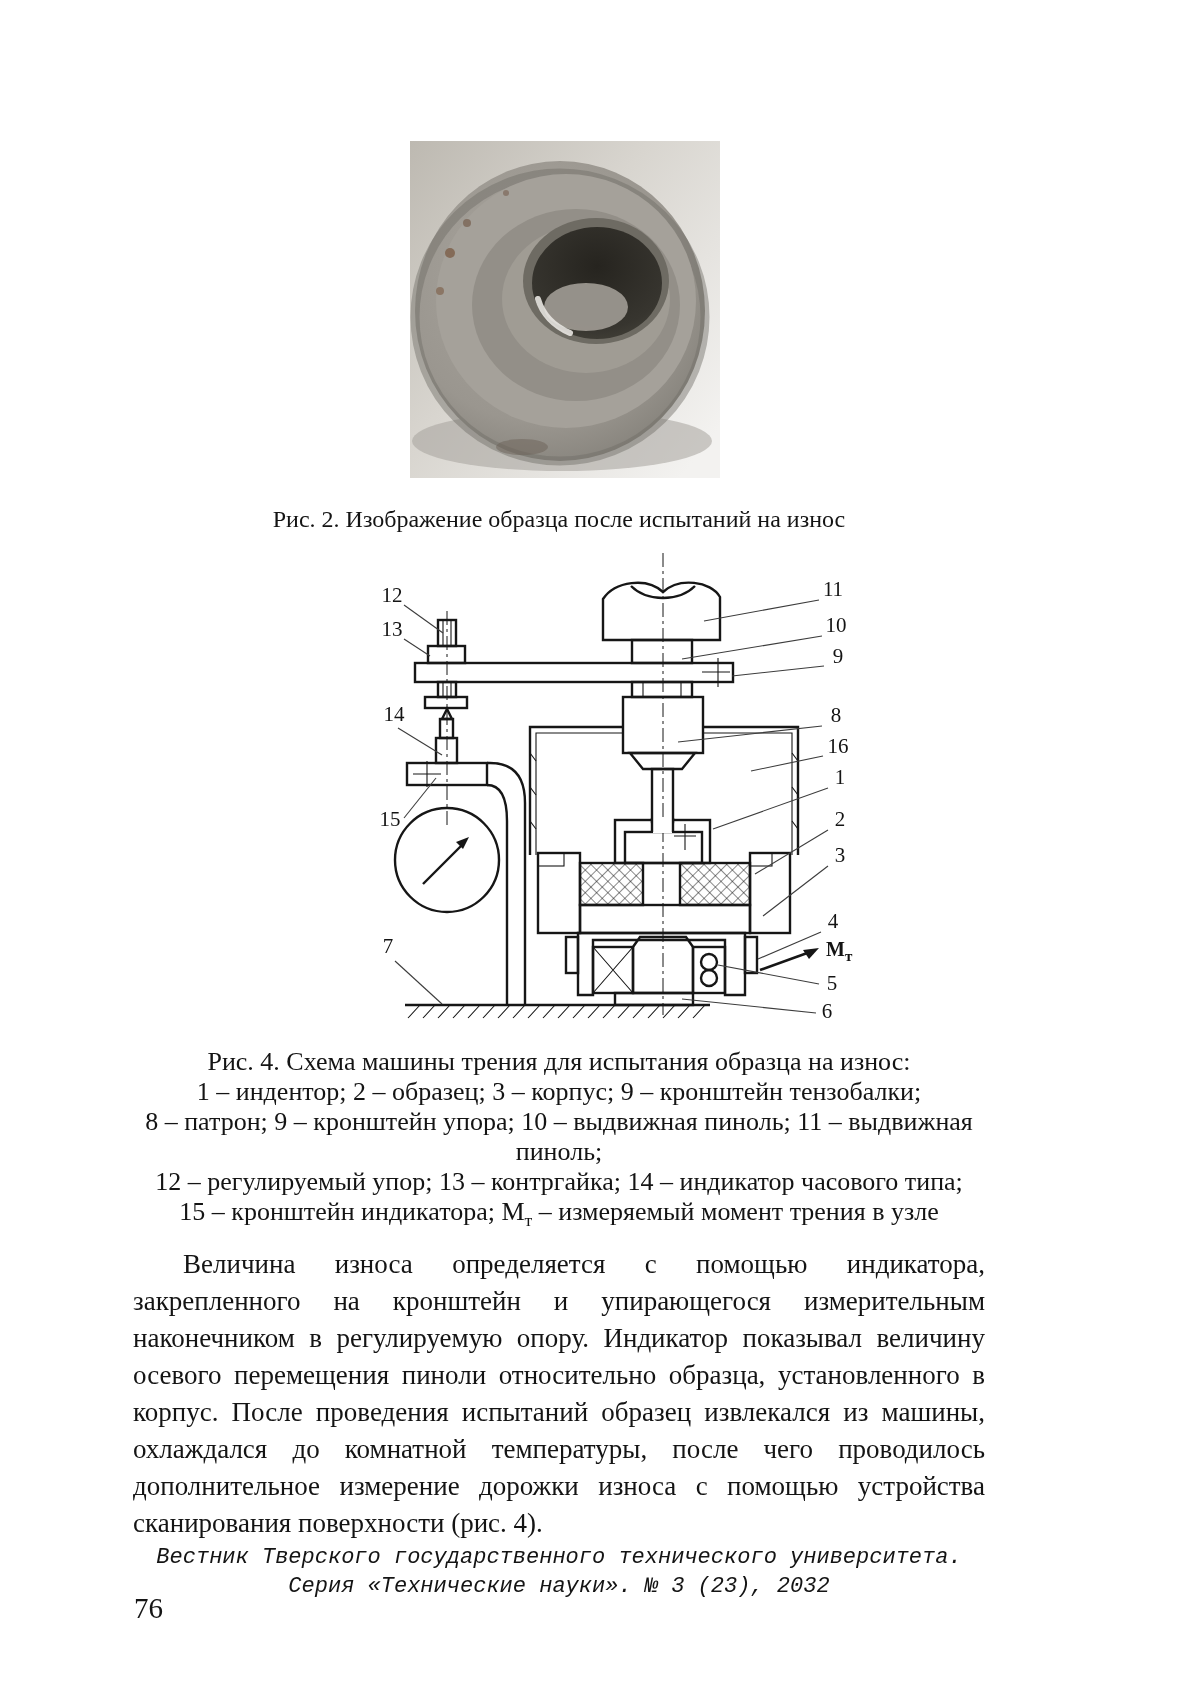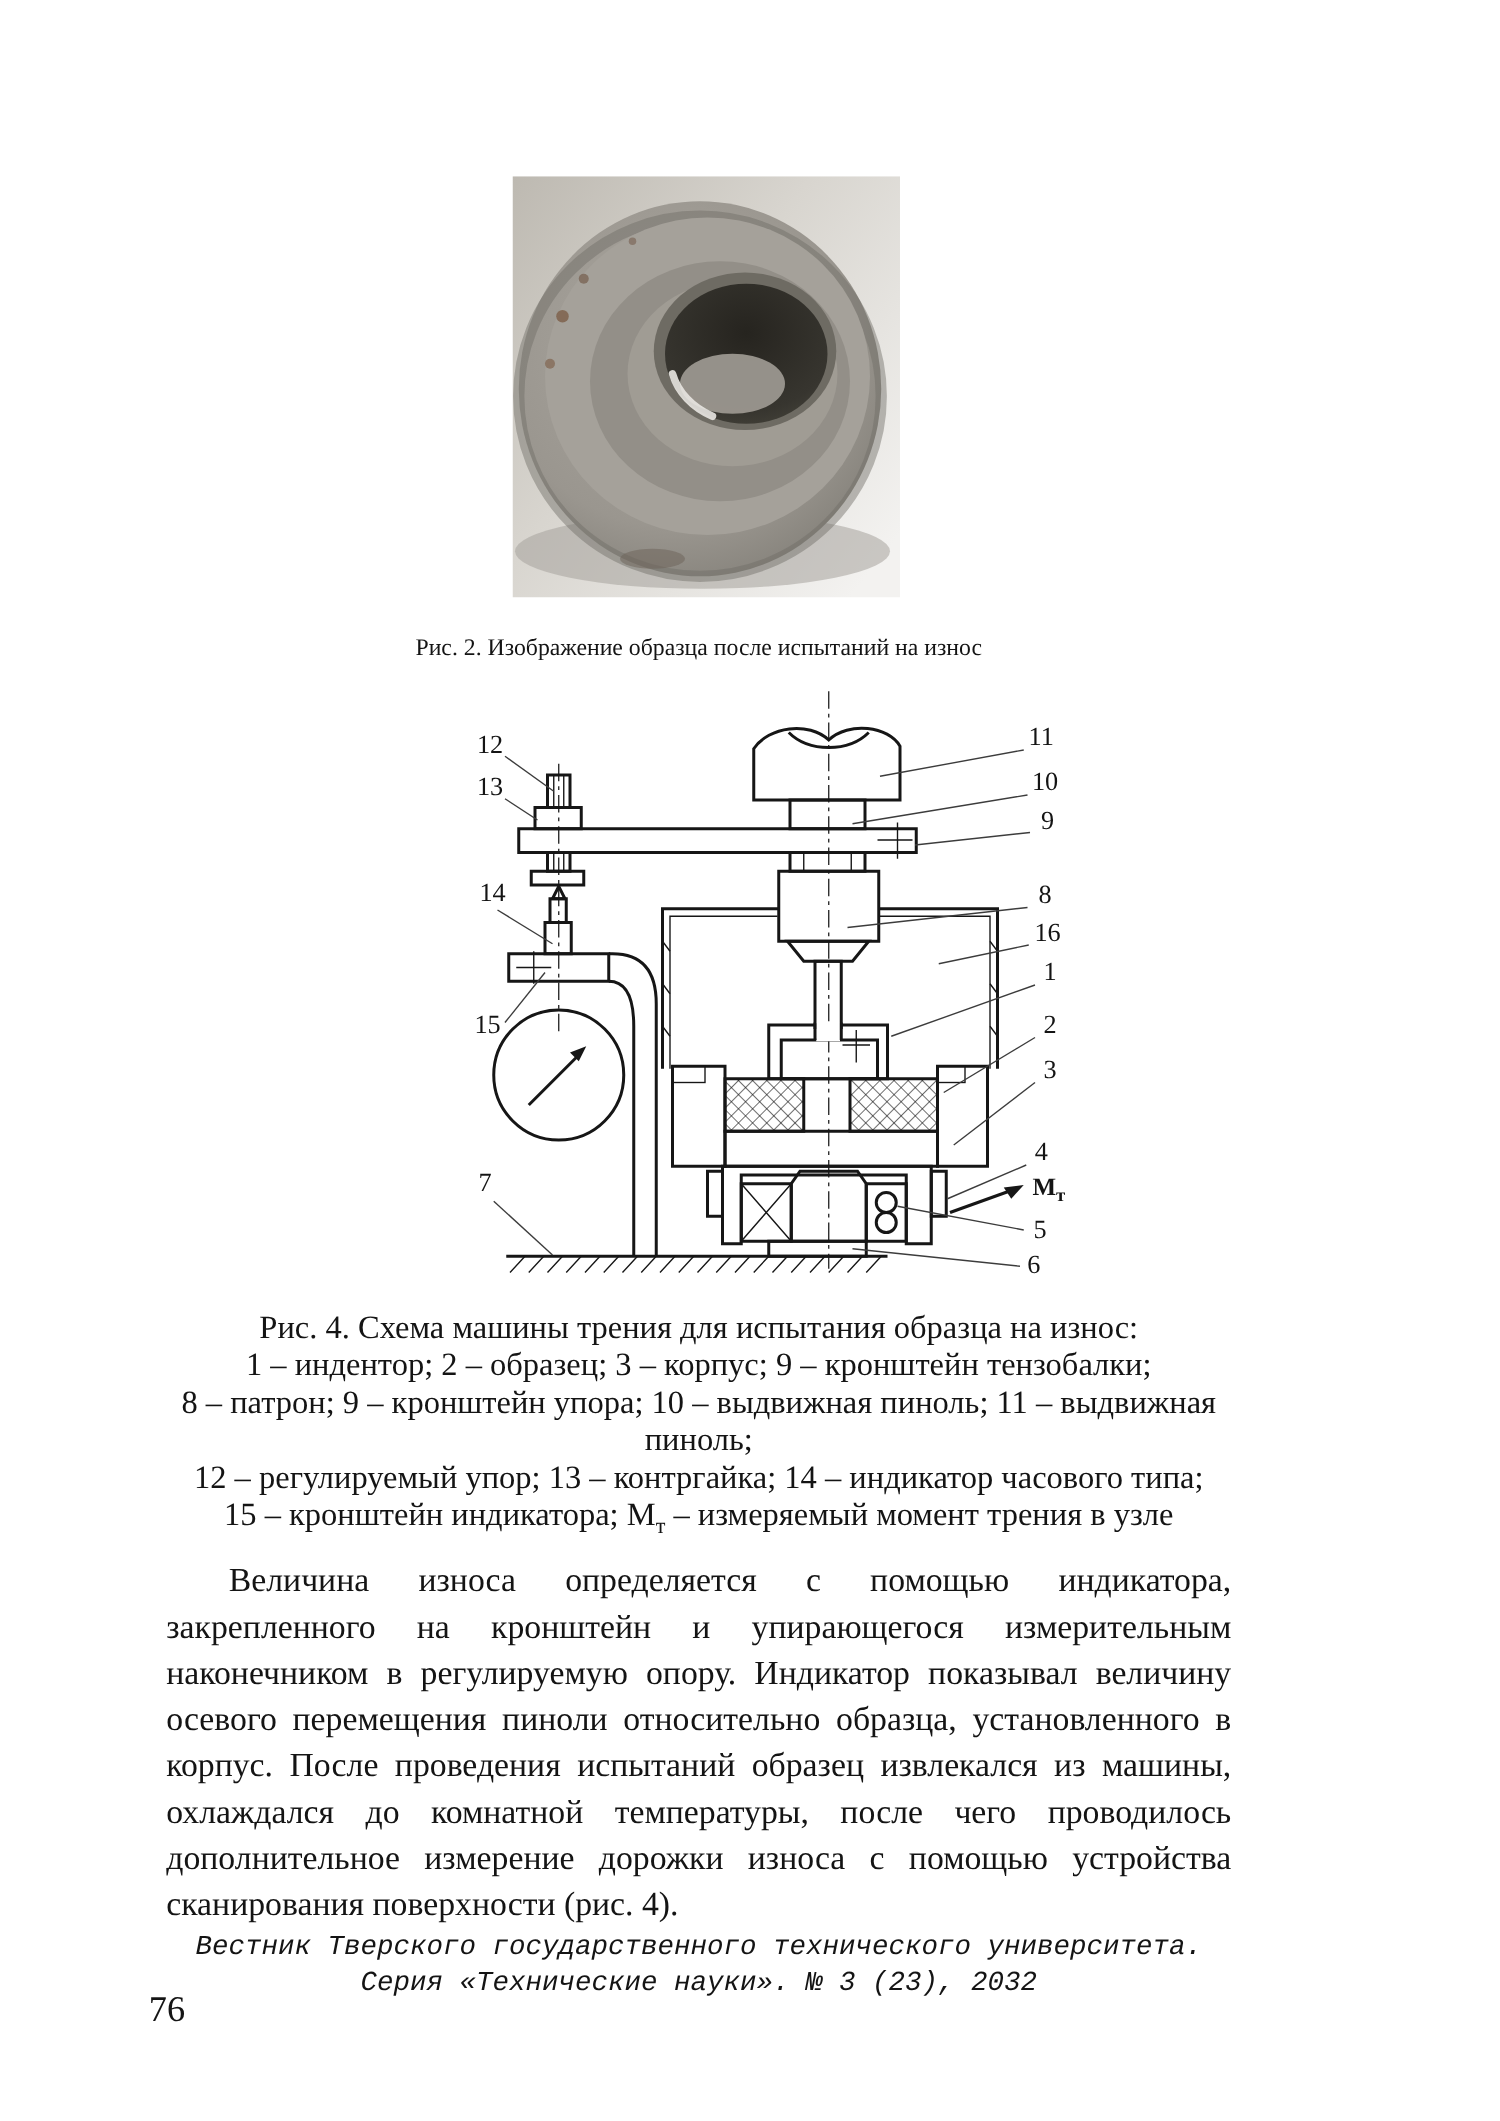--- a/index.html
+++ b/index.html
@@ -3,29 +3,29 @@
 <meta charset="utf-8">
 <style>
   html,body{margin:0;padding:0;background:#888;}
   #page{
     position:relative;width:1200px;height:1697px;background:#ffffff;
     margin:0 auto;font-family:"Liberation Serif","DejaVu Serif",serif;color:#141414;
     overflow:hidden;
   }
   .photo{position:absolute;left:410px;top:141px;}
   .cap2{position:absolute;left:133px;top:504px;width:852px;text-align:center;
-        font-size:19px;line-height:30px;}
+        font-size:24px;line-height:30px;}
   .diagram{position:absolute;left:330px;top:525px;}
   .cap3{position:absolute;left:133px;top:1047px;width:852px;text-align:center;
         font-size:26px;line-height:30px;}
   .bodytext{position:absolute;left:133px;top:1246px;width:852px;font-size:27px;
         line-height:37px;text-align:justify;text-indent:50px;}
   .footer{position:absolute;left:133px;top:1543px;width:852px;text-align:center;
         font-style:italic;font-size:22px;line-height:29px;font-family:Liberation Mono, monospace;}
-  .pagenum{position:absolute;left:119px;top:1592px;font-size:29px;}
+  .pagenum{position:absolute;left:134px;top:1592px;font-size:29px;}
   .sub{vertical-align:sub;font-size:0.68em;}
   
   .s2{stroke:#161616;stroke-width:2.4;fill:none;stroke-linejoin:miter;}
   .s1{stroke:#161616;stroke-width:1.1;fill:none;}
   .cl{stroke:#161616;stroke-width:1;fill:none;stroke-dasharray:14 4 3 4;}
   .ld{stroke:#3c3c3c;stroke-width:1.1;fill:none;}
   .lbl{font-family:"Liberation Serif","DejaVu Serif",serif;font-size:21px;fill:#141414;}
   .lblb{font-family:"Liberation Serif","DejaVu Serif",serif;font-size:20px;font-weight:bold;fill:#141414;}
 </style>
 </head>

